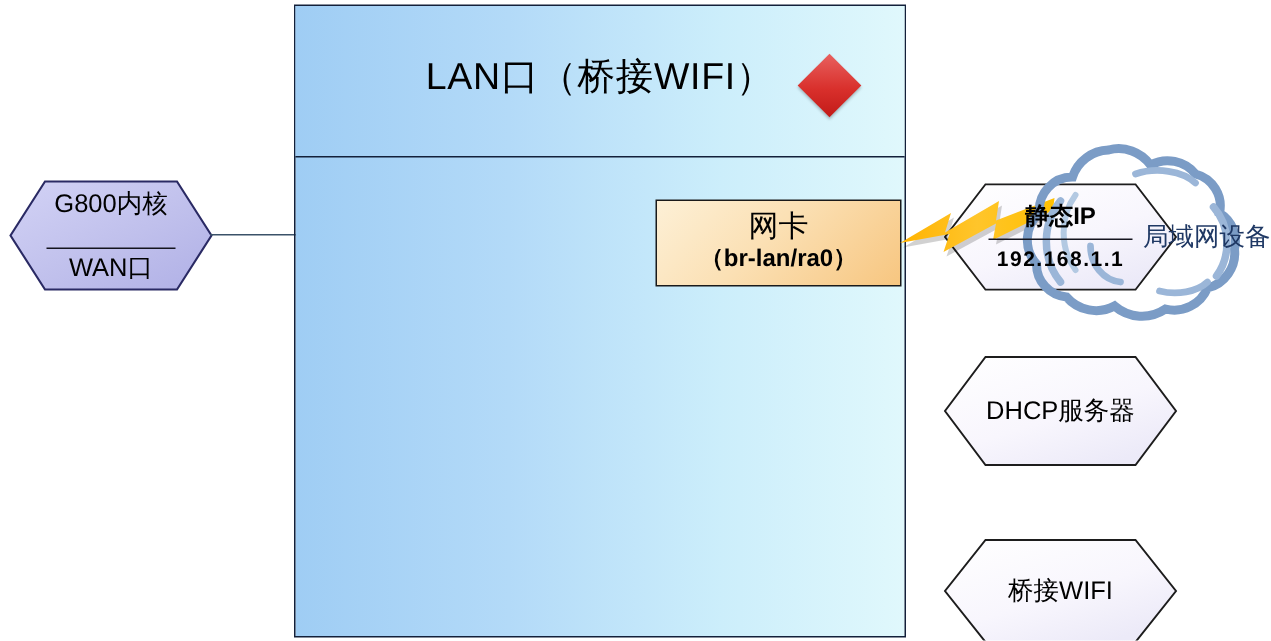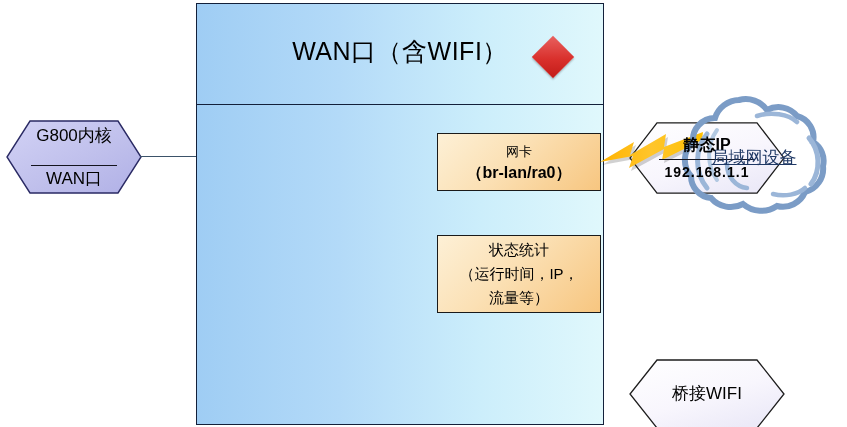--- a/index.html
+++ b/index.html
@@ -110,21 +110,21 @@
     align-items: center;
     justify-content: center;
     text-align: center;
   }
   #nic-box {
     left: 240px;
     top: 129px;
     width: 164px;
     height: 58px;
   }
-  #nic-line-1 { font-size: 13px; line-height: 21px; }
+  #nic-line-1 { font-size: 20px; line-height: 21px; }
   #nic-line-2 { font-size: 16px; line-height: 22px; font-weight: bold; }
 
   #stats-box {
     left: 240px;
     top: 231px;
     width: 164px;
     height: 78px;
   }
   #stats-box div { font-size: 15px; line-height: 24px; white-space: nowrap; }
 
@@ -196,26 +196,25 @@
     left: 661px;
     top: 94px;
     width: 186px;
     height: 128px;
   }
   #cloud-label {
     position: absolute;
     left: 0;
     top: 52px;
     width: 100%;
-    text-align: center;
+    text-align: right;
     font-size: 17px;
     color: #1f3864;
     z-index: 3;
     white-space: nowrap;
-    text-decoration: underline;
   }
 </style>
 </head>
 <body>
 
 <div class="hexnode" id="wan-node">
   <svg class="hex-shape" viewBox="0 0 136 74" preserveAspectRatio="none">
     <defs>
       <linearGradient id="wanGrad" x1="0" y1="0" x2="1" y2="1">
         <stop offset="0%" stop-color="#d2d2f5"></stop>
@@ -228,21 +227,21 @@
   <span class="hex-label" id="wan-line-1">G800内核</span>
   <div id="wan-divider"></div>
   <span class="hex-label" id="wan-line-2">WAN口</span>
 </div>
 
 <div id="wan-connector"></div>
 
 <div id="lan-panel">
 
   <div id="lan-header">
-    <div id="lan-title">WAN口（含WIFI）</div>
+    <div id="lan-title">LAN口（桥接WIFI）</div>
     <div id="lan-diamond"></div>
   </div>
 
   <div class="orangebox" id="nic-box">
     <div id="nic-line-1">网卡</div>
     <div id="nic-line-2">（br-lan/ra0）</div>
   </div>
 
   <div class="hexnode" id="staticip-node">
     <svg class="hex-shape" viewBox="0 0 156 80" preserveAspectRatio="none">
@@ -253,26 +252,27 @@
           <stop offset="100%" stop-color="#eceaf8"></stop>
         </linearGradient>
       </defs>
       <polygon points="28,1 128,1 155,40 128,79 28,79 1,40" fill="url(#whiteGradA)" stroke="#1d1d1d" stroke-width="1.3"></polygon>
     </svg>
     <span class="hex-label" id="staticip-line-1">静态IP</span>
     <div id="staticip-divider"></div>
     <span class="hex-label" id="staticip-line-2">192.168.1.1</span>
   </div>
 
-  <div class="orangebox" id="stats-box">
-    <div>状态统计</div>
-    <div>（运行时间，IP，</div>
-    <div>流量等）</div>
-  </div>
-
+
+  <div class="hexnode" id="dhcp-node">
+    <svg class="hex-shape" viewBox="0 0 156 74" preserveAspectRatio="none">
+      <polygon points="28,1 128,1 155,37 128,73 28,73 1,37" fill="url(#whiteGradA)" stroke="#1d1d1d" stroke-width="1.3"></polygon>
+    </svg>
+    <span class="hex-label">DHCP服务器</span>
+  </div>
 
 
   <div class="hexnode" id="bridgewifi-node">
     <svg class="hex-shape" viewBox="0 0 156 70" preserveAspectRatio="none">
       <polygon points="28,1 128,1 155,35 128,69 28,69 1,35" fill="url(#whiteGradA)" stroke="#1d1d1d" stroke-width="1.3"></polygon>
     </svg>
     <span class="hex-label">桥接WIFI</span>
   </div>
 
 </div>

